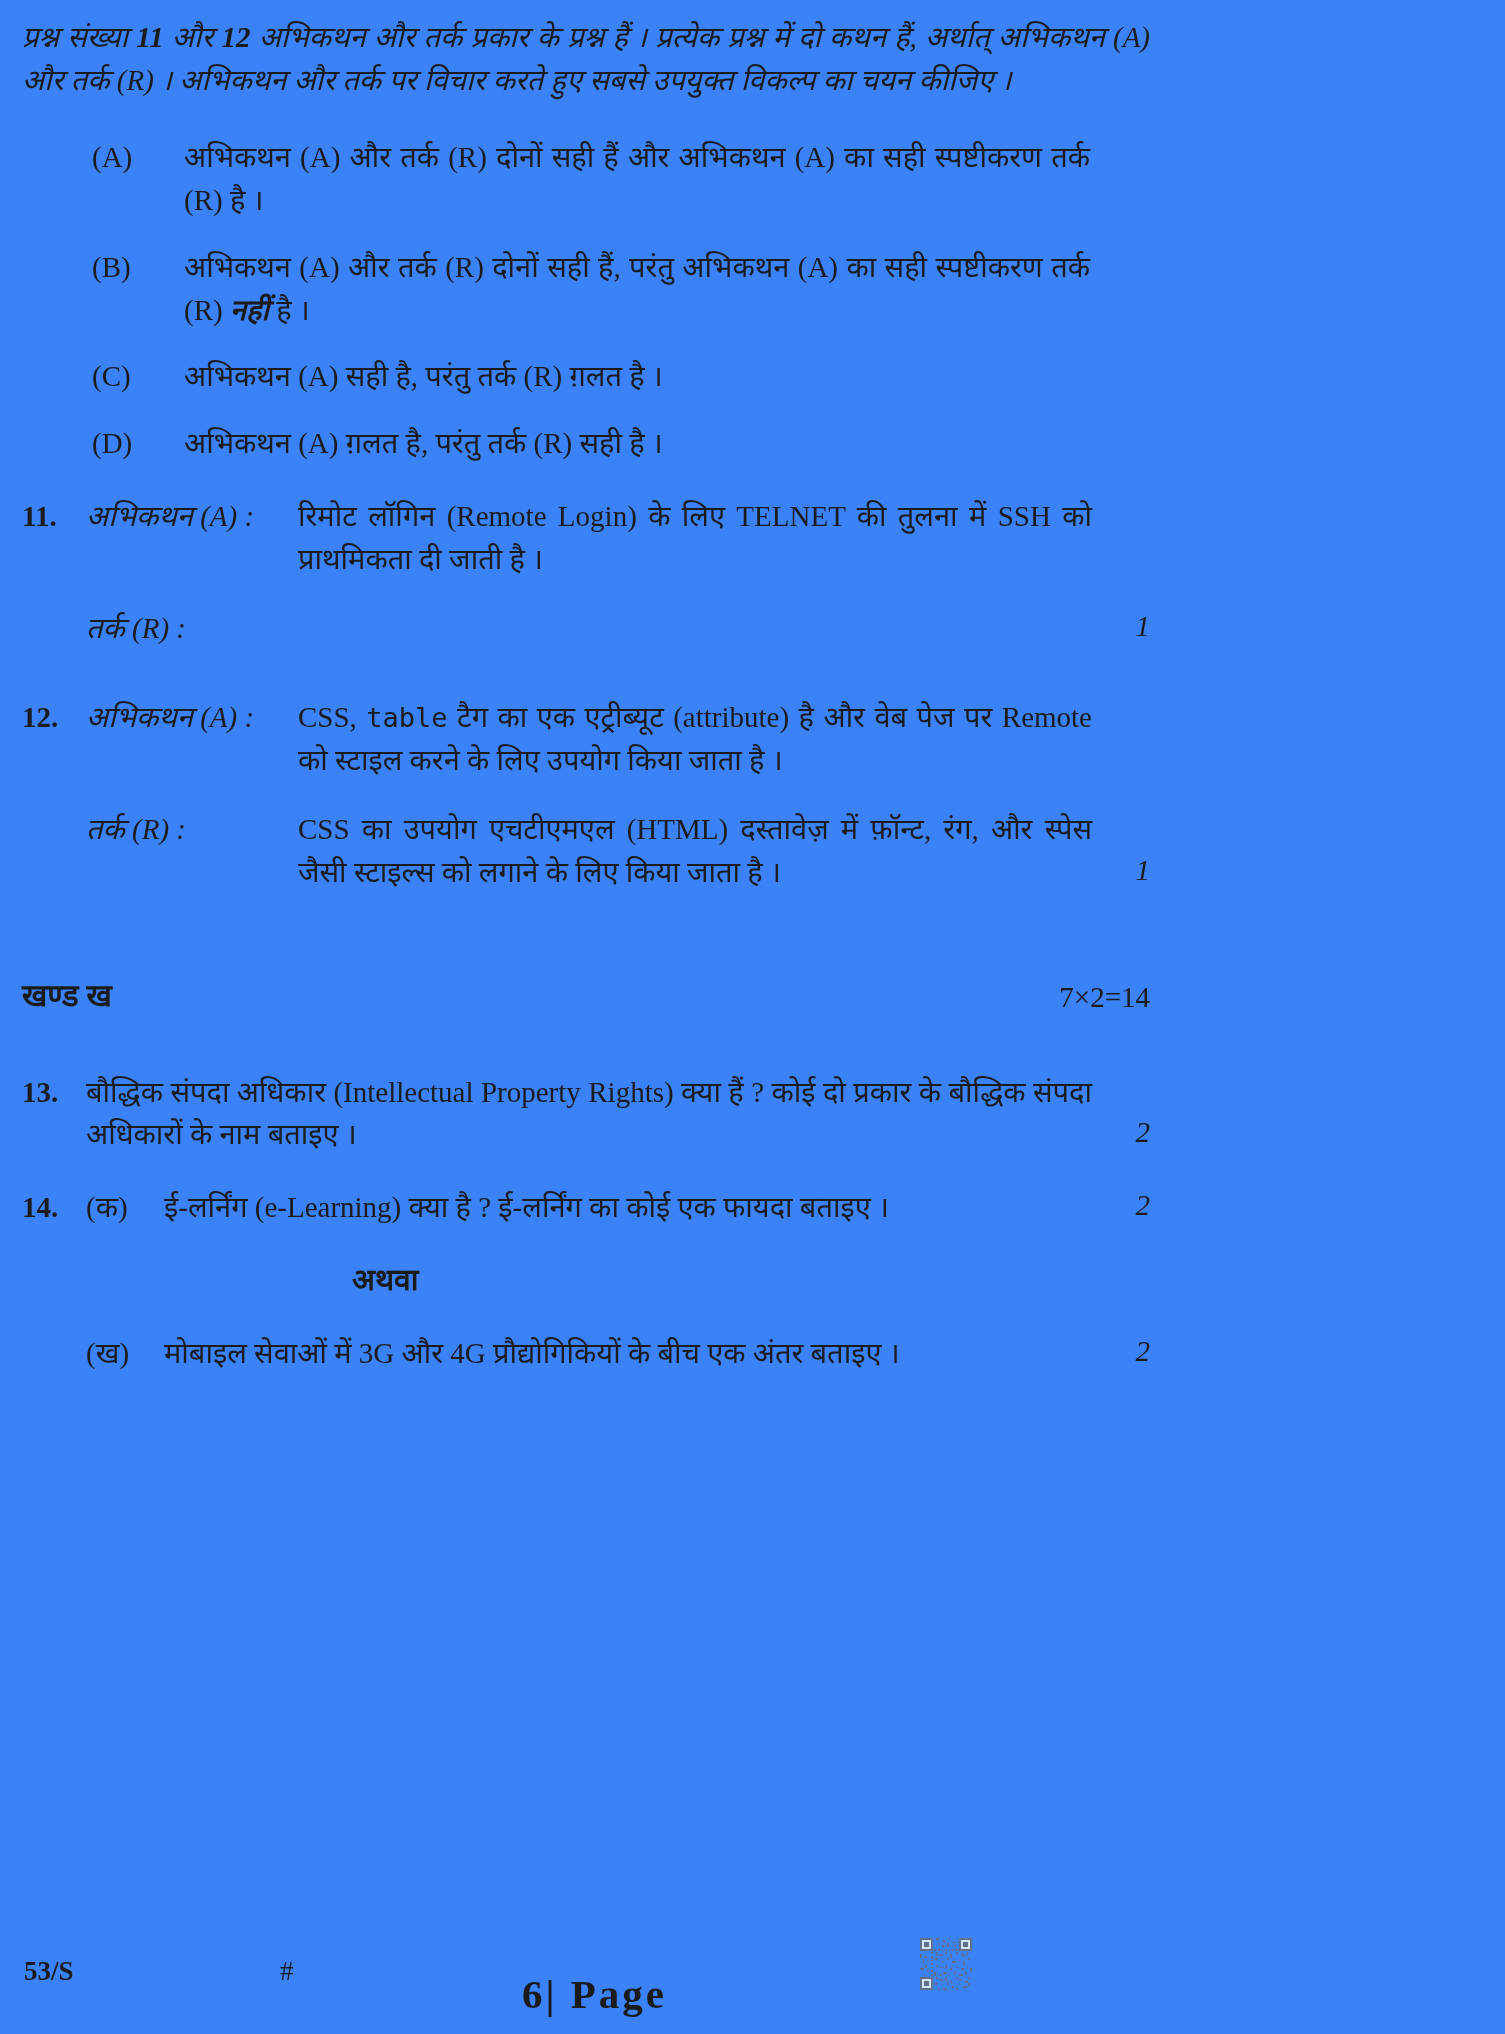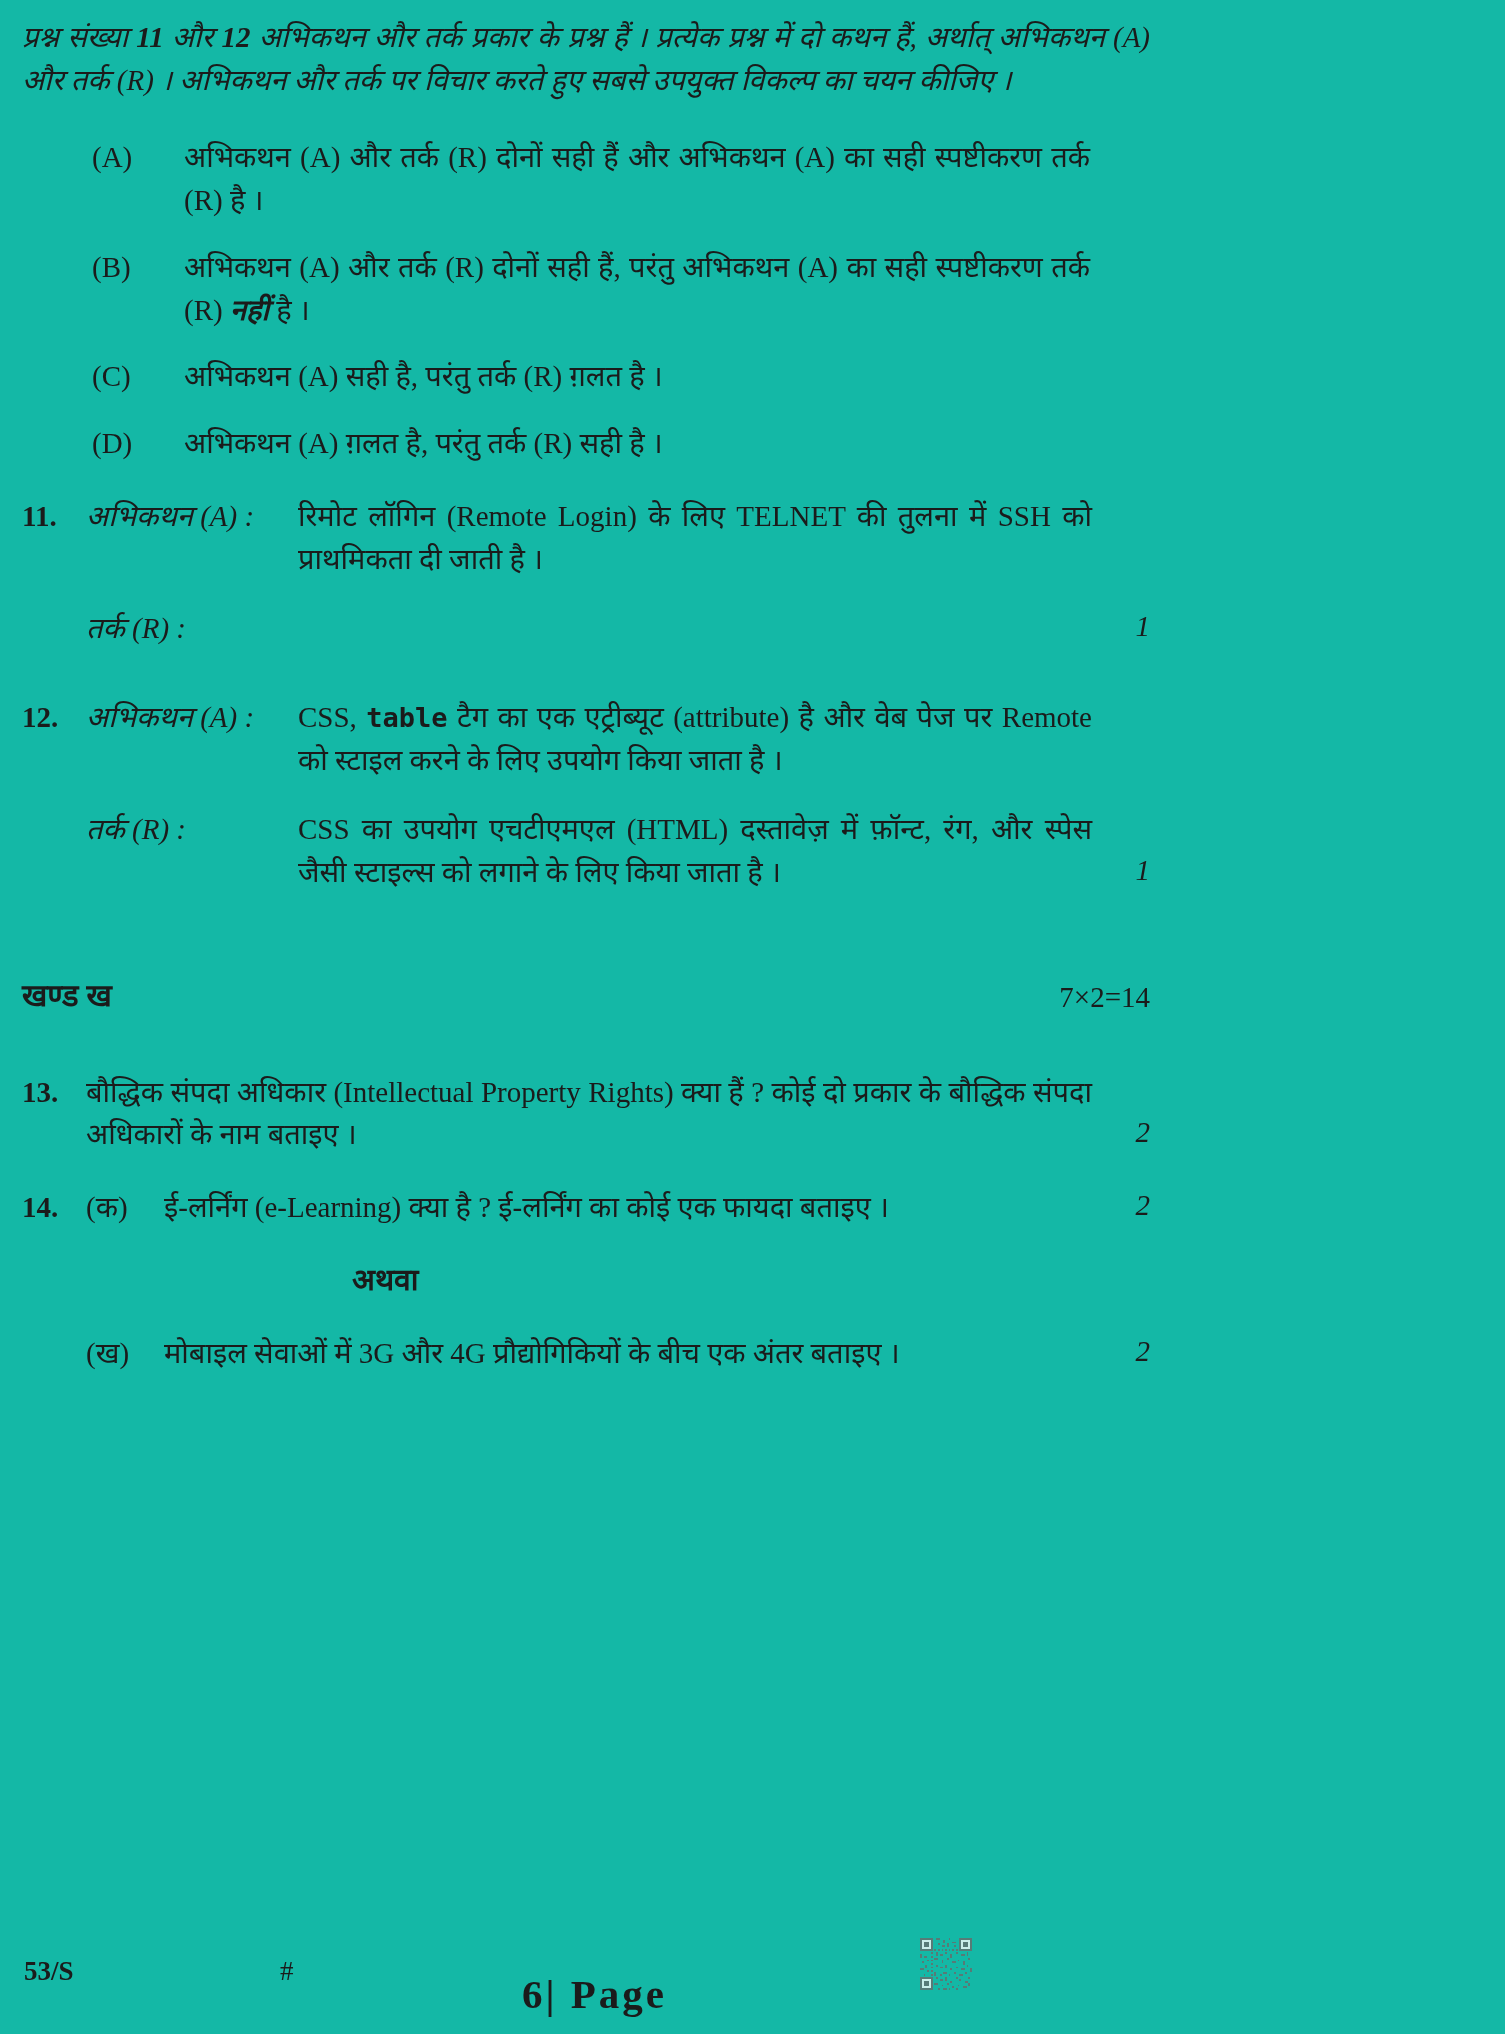--- a/index.html
+++ b/index.html
@@ -1,20 +1,20 @@
 <!DOCTYPE html>
 <html><head>
 <meta charset="utf-8">
 <style>
   * { margin:0; padding:0; box-sizing:border-box; }
   html,body { background:#ffffff; }
   .page {
     position:relative;
     width:1505px; height:2034px;
-    background:#14b8a6;
+    background:#3b82f6;
     color:#1b1b1b;
     font-family:"Liberation Serif","DejaVu Serif",serif;
     overflow:hidden;
   }
   .content { position:absolute; left:22px; top:16px; width:1128px; }
 
   
   .intro {
     font-size:29px; line-height:1.48;
     font-style:italic;
@@ -38,21 +38,21 @@
   .q-row { display:flex; position:relative; }
   .q-row + .q-row { margin-top:26px; }
   .q-num   { width:64px; flex:none; font-weight:bold; }
   .q-label { width:212px; flex:none; font-style:italic; }
   .q-plabel{ width:78px; flex:none; }
   .q-body  { flex:1; text-align:justify; padding-right:58px; }
   .marks {
     position:absolute; right:0; bottom:2px;
     font-style:italic; font-size:29px;
   }
-  .code { font-family:"DejaVu Sans Mono","Liberation Mono",monospace; font-weight:bold; font-size:27px; }
+  .code { font-family:"DejaVu Sans Mono","Liberation Mono",monospace; font-weight:normal; font-size:27px; }
 
   
   .section-header {
     position:relative; margin-top:80px;
     text-align:left; font-size:31px; font-weight:bold;
     line-height:1.45;
   }
   .section-total {
     position:absolute; right:0; top:2px;
     font-weight:normal; font-size:29px;

